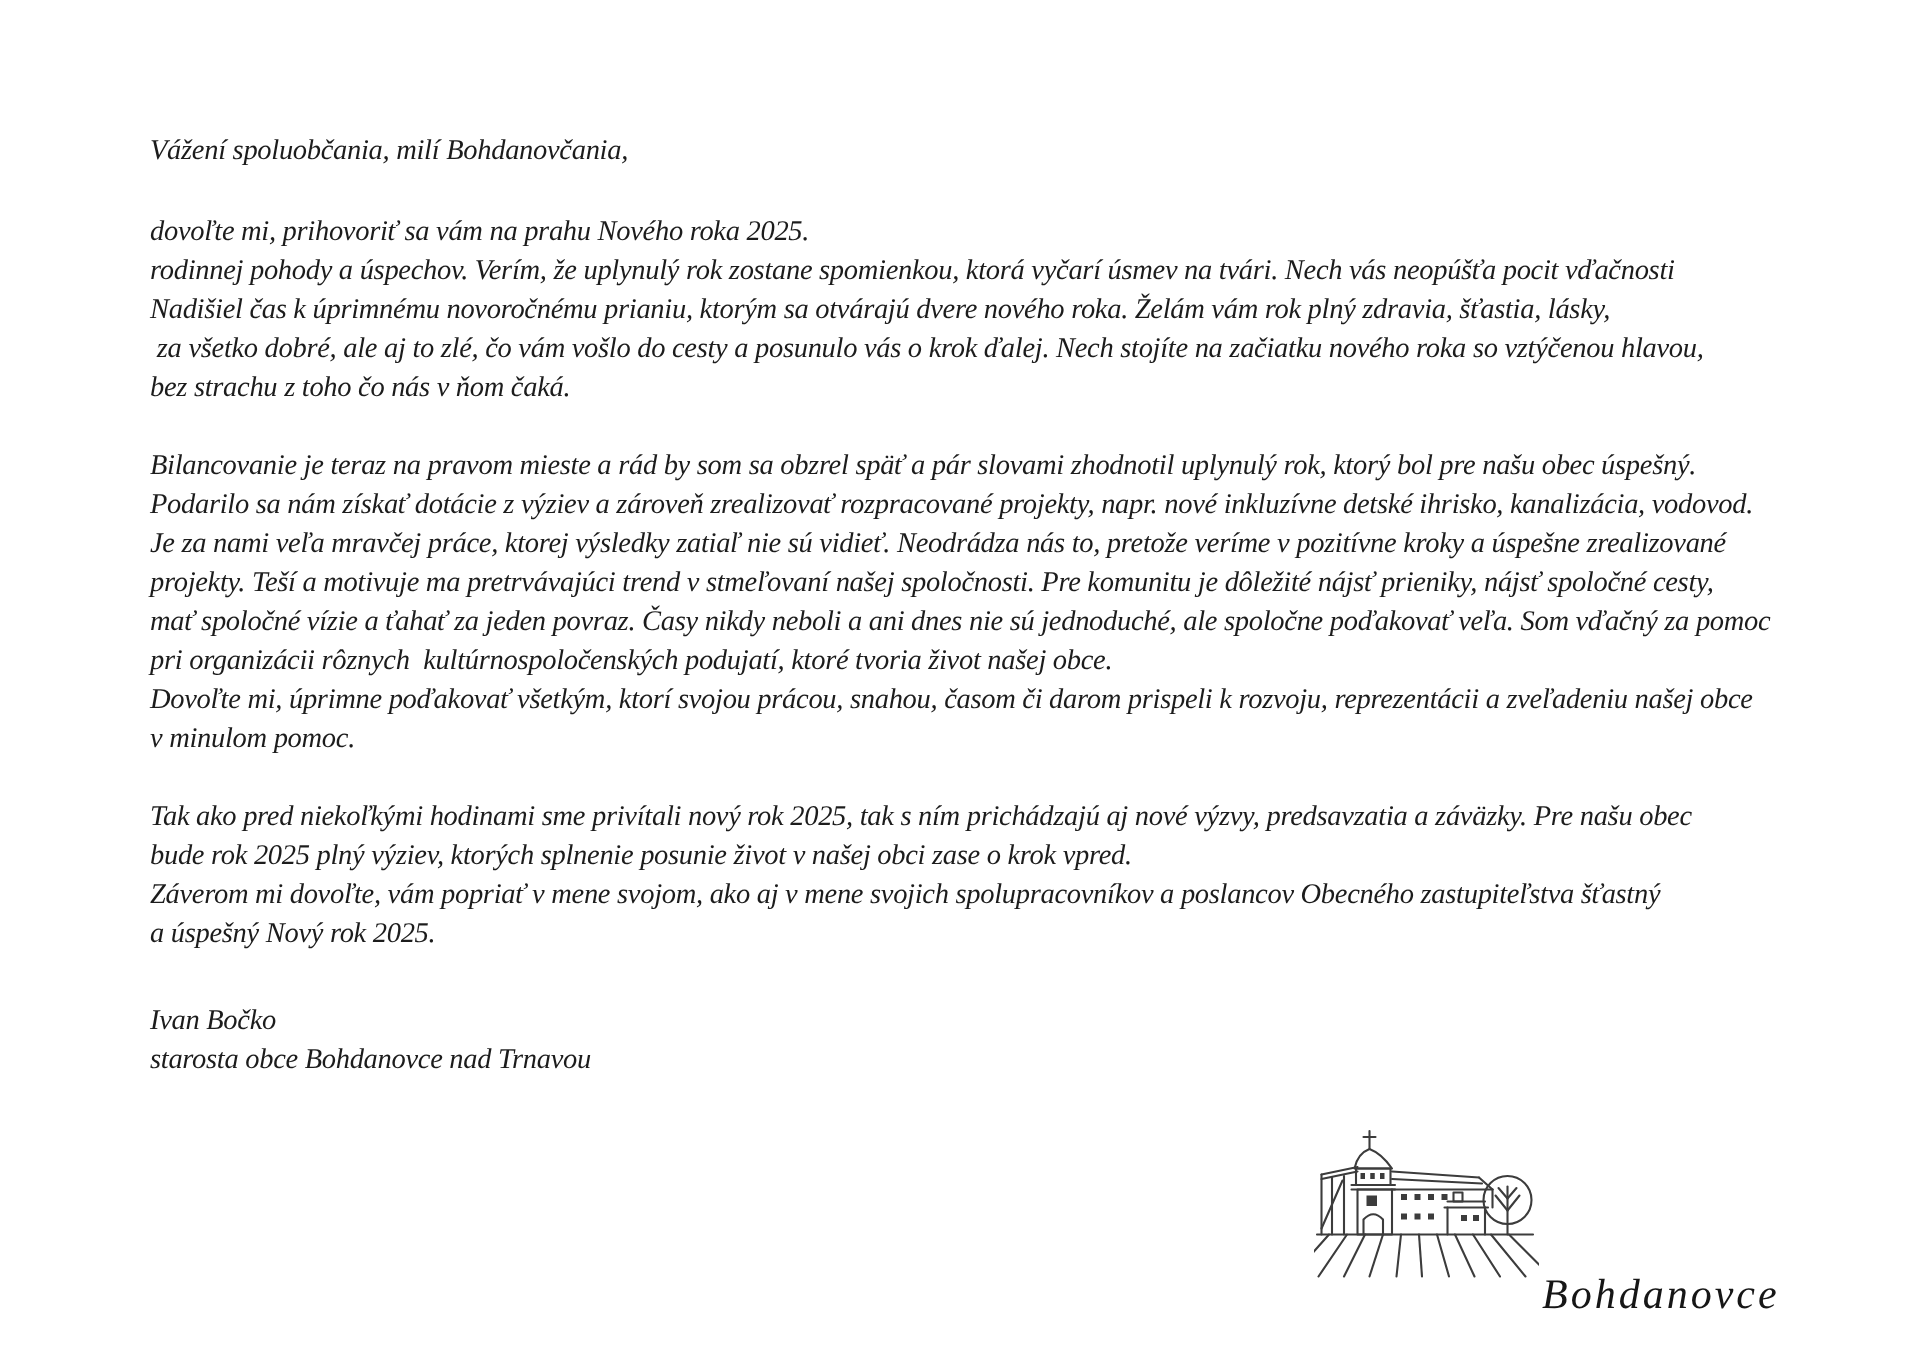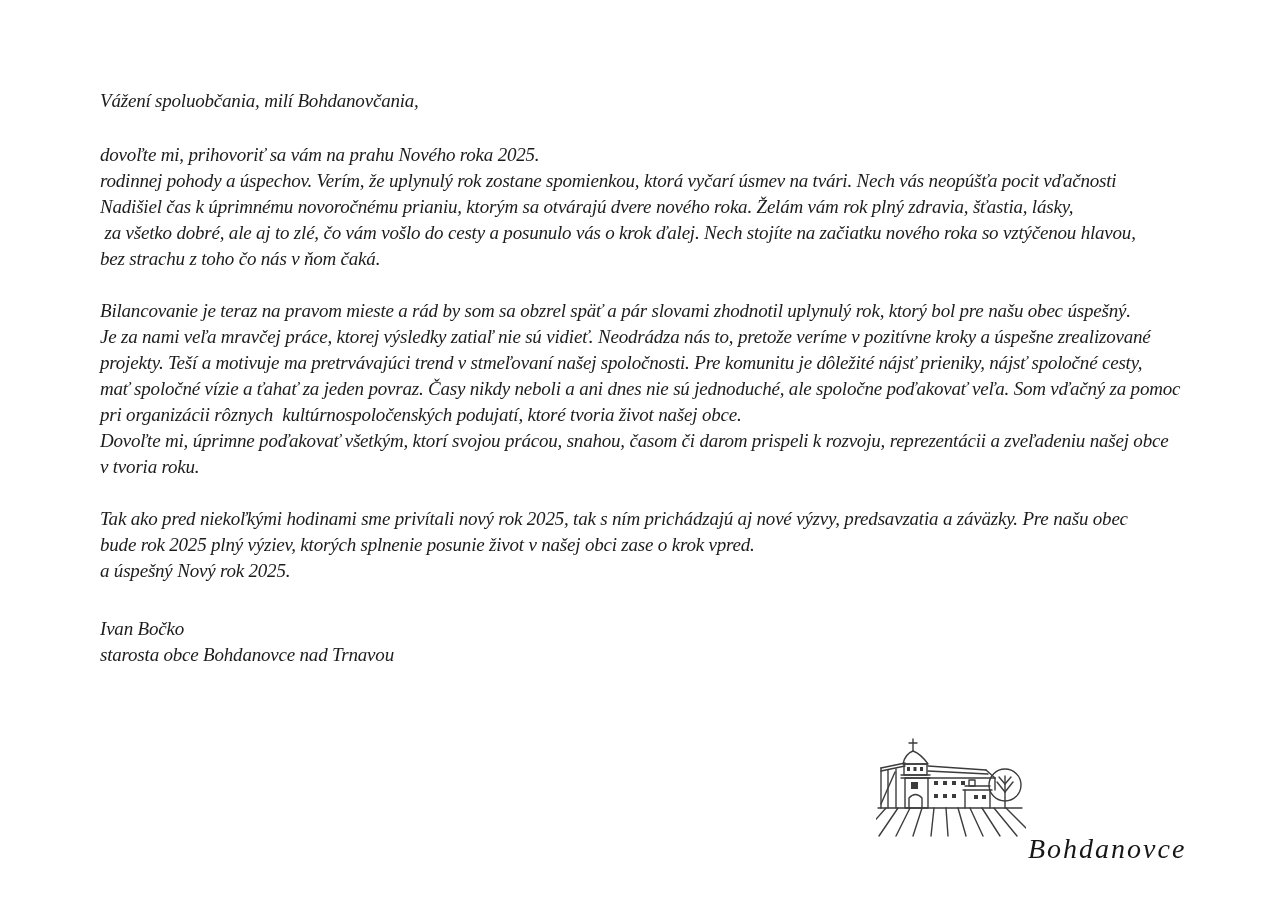--- a/index.html
+++ b/index.html
@@ -36,21 +36,21 @@
   }
   .paragraph {
     margin-bottom: 26px;
   }
   .signature {
     margin-top: 32px;
   }
   .logo {
     position: absolute;
     left: 876px;
-    top: 734px;
+    top: 749px;
     width: 330px;
     height: 110px;
   }
   .logo-art {
     position: absolute;
     left: 0;
     top: 0;
   }
   .logo-text {
     position: absolute;
@@ -87,31 +87,33 @@
     <div class="paragraph">
       <div class="line">dovoľte mi, prihovoriť sa vám na prahu Nového roka 2025.</div>
       <div class="line">rodinnej pohody a úspechov. Verím, že uplynulý rok zostane spomienkou, ktorá vyčarí úsmev na tvári. Nech vás neopúšťa pocit vďačnosti</div>
       <div class="line">Nadišiel čas k úprimnému novoročnému prianiu, ktorým sa otvárajú dvere nového roka. Želám vám rok plný zdravia, šťastia, lásky,</div>
       <div class="line"> za všetko dobré, ale aj to zlé, čo vám vošlo do cesty a posunulo vás o krok ďalej. Nech stojíte na začiatku nového roka so vztýčenou hlavou,</div>
       <div class="line">bez strachu z toho čo nás v ňom čaká.</div>
     </div>
 
     <div class="paragraph">
       <div class="line">Bilancovanie je teraz na pravom mieste a rád by som sa obzrel späť a pár slovami zhodnotil uplynulý rok, ktorý bol pre našu obec úspešný.</div>
+      <div class="line">Podarilo sa nám získať dotácie z výziev a zároveň zrealizovať rozpracované projekty, napr. nové inkluzívne detské ihrisko, kanalizácia, vodovod.</div>
       <div class="line">Je za nami veľa mravčej práce, ktorej výsledky zatiaľ nie sú vidieť. Neodrádza nás to, pretože veríme v pozitívne kroky a úspešne zrealizované</div>
       <div class="line">projekty. Teší a motivuje ma pretrvávajúci trend v stmeľovaní našej spoločnosti. Pre komunitu je dôležité nájsť prieniky, nájsť spoločné cesty,</div>
       <div class="line">mať spoločné vízie a ťahať za jeden povraz. Časy nikdy neboli a ani dnes nie sú jednoduché, ale spoločne poďakovať veľa. Som vďačný za pomoc</div>
       <div class="line">pri organizácii rôznych  kultúrnospoločenských podujatí, ktoré tvoria život našej obce.</div>
       <div class="line">Dovoľte mi, úprimne poďakovať všetkým, ktorí svojou prácou, snahou, časom či darom prispeli k rozvoju, reprezentácii a zveľadeniu našej obce</div>
-      <div class="line">v tvoria roku.</div>
+      <div class="line">v minulom pomoc.</div>
     </div>
 
     <div class="paragraph">
       <div class="line">Tak ako pred niekoľkými hodinami sme privítali nový rok 2025, tak s ním prichádzajú aj nové výzvy, predsavzatia a záväzky. Pre našu obec</div>
       <div class="line">bude rok 2025 plný výziev, ktorých splnenie posunie život v našej obci zase o krok vpred.</div>
+      <div class="line">Záverom mi dovoľte, vám popriať v mene svojom, ako aj v mene svojich spolupracovníkov a poslancov Obecného zastupiteľstva šťastný</div>
       <div class="line">a úspešný Nový rok 2025.</div>
     </div>
 
     <div class="signature">
       <div class="line">Ivan Bočko</div>
       <div class="line">starosta obce Bohdanovce nad Trnavou</div>
     </div>
 
   </div>
 

